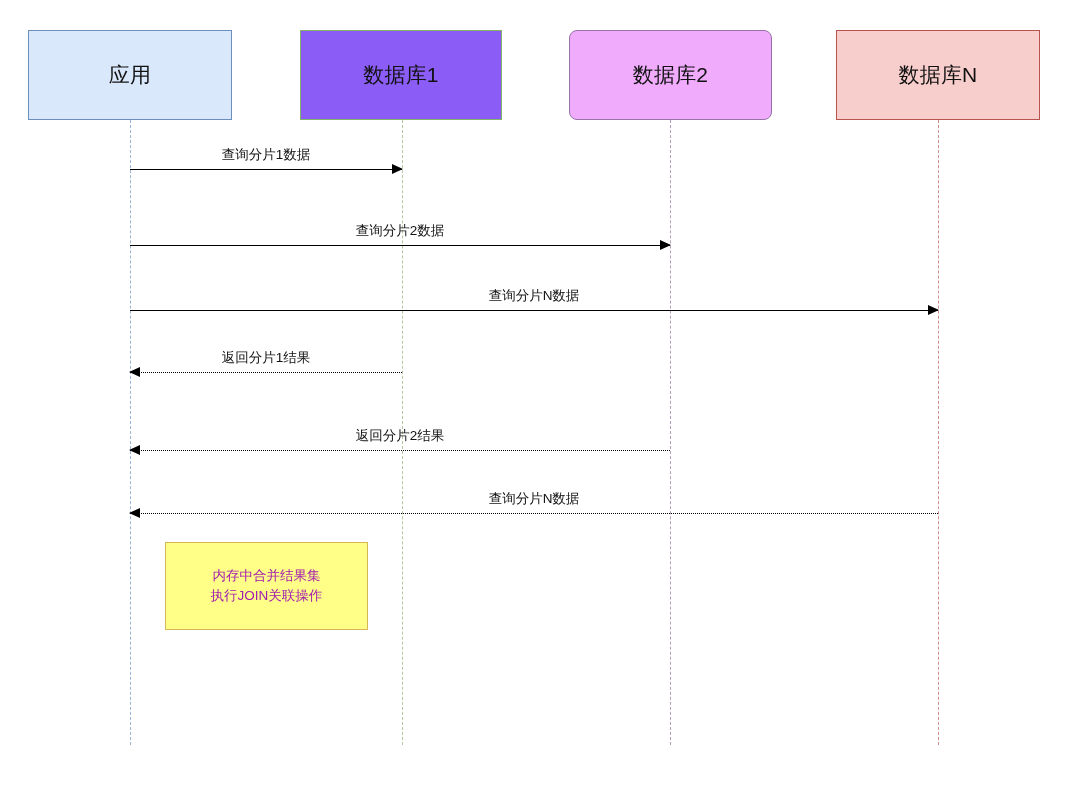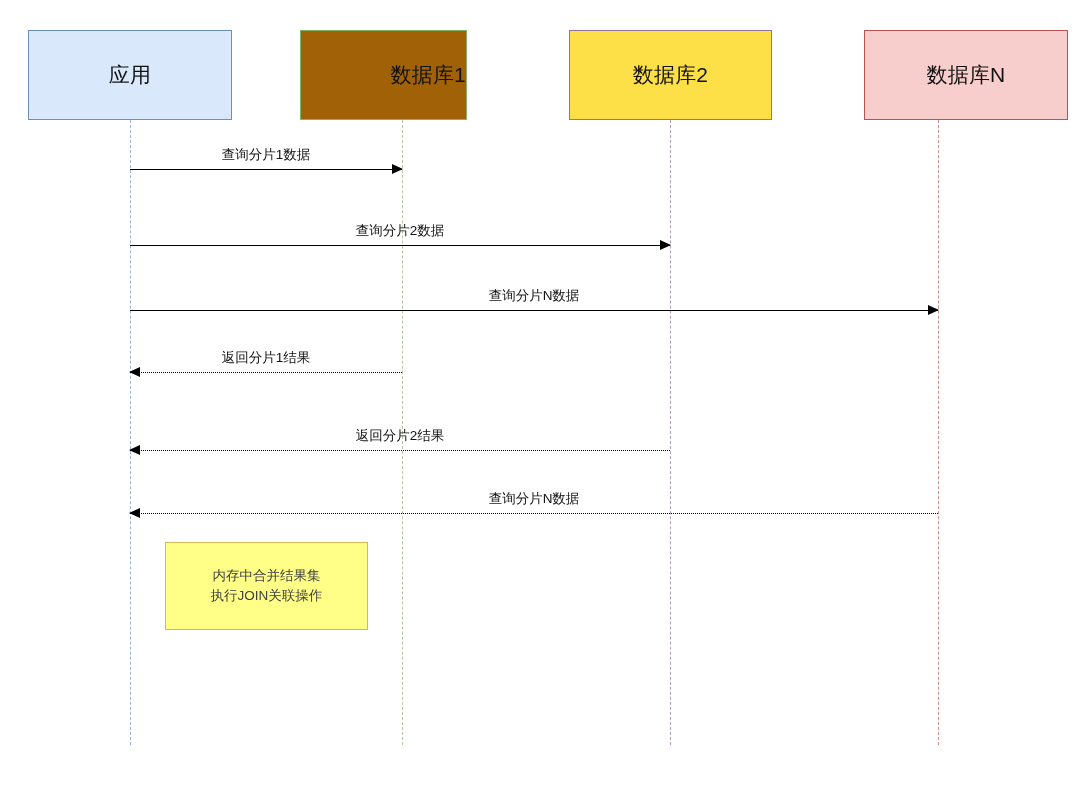--- a/index.html
+++ b/index.html
@@ -94,47 +94,47 @@
   .note {
     position: absolute;
     box-sizing: border-box;
     border: 1px solid #d6b656;
     background: #ffff88;
     display: flex;
     flex-direction: column;
     align-items: center;
     justify-content: center;
     font-size: 13.5px;
-    color: #404040;
+    color: #a21caf;
     line-height: 1.45;
     text-align: center;
   }
   .note .nline { white-space: nowrap; }
 </style>
 </head>
 <body>
 
 <div id="canvas" style="width: 1080px; height: 785px; background: rgb(255, 255, 255);">
   <div id="lifelines-layer">
       <div class="lifeline" style="left: 129.5px; top: 120px; height: 625px; border-left-color: rgb(156, 179, 212);"></div>
       <div class="lifeline" style="left: 401.5px; top: 120px; height: 625px; border-left-color: rgb(176, 199, 159);"></div>
       <div class="lifeline" style="left: 669.5px; top: 120px; height: 625px; border-left-color: rgb(180, 156, 191);"></div>
       <div class="lifeline" style="left: 937.5px; top: 120px; height: 625px; border-left-color: rgb(207, 141, 139);"></div>
     </div>
   <div id="participants-layer">
       <div class="participant" style="left: 28px; top: 30px; width: 204px; height: 90px; background: rgb(218, 232, 252); border-color: rgb(108, 142, 191);">
         <span class="plabel">应用</span>
       </div>
-      <div class="participant" style="left: 300px; top: 30px; width: 167px; height: 90px; background: #a16207; border-color: rgb(130, 179, 102); justify-content: flex-end;">
+      <div class="participant" style="left: 300px; top: 30px; width: 202px; height: 90px; background: #8b5cf6; border-color: rgb(130, 179, 102);">
         <span class="plabel">数据库1</span>
       </div>
-      <div class="participant" style="left: 569px; top: 30px; width: 203px; height: 90px; background: #fde047; border-color: rgb(150, 115, 166);">
+      <div class="participant" style="left: 569px; top: 30px; width: 203px; height: 90px; background: #f0abfc; border-color: rgb(150, 115, 166); border-radius: 8px;">
         <span class="plabel">数据库2</span>
       </div>
-      <div class="participant" style="left: 836px; top: 30px; width: 204px; height: 90px; background: rgb(248, 206, 204); border-color: rgb(184, 84, 80); margin-left: 28px;">
+      <div class="participant" style="left: 836px; top: 30px; width: 204px; height: 90px; background: rgb(248, 206, 204); border-color: rgb(184, 84, 80);">
         <span class="plabel">数据库N</span>
       </div>
     </div>
   <div id="messages-layer">
       <div class="msg to-right" style="left: 130px; top: 169px; width: 272px;">
         <div class="line"></div>
         <div class="head"></div>
         <div class="mlabel">查询分片1数据</div>
       </div>
       <div class="msg to-right" style="left: 130px; top: 245px; width: 540px;">

